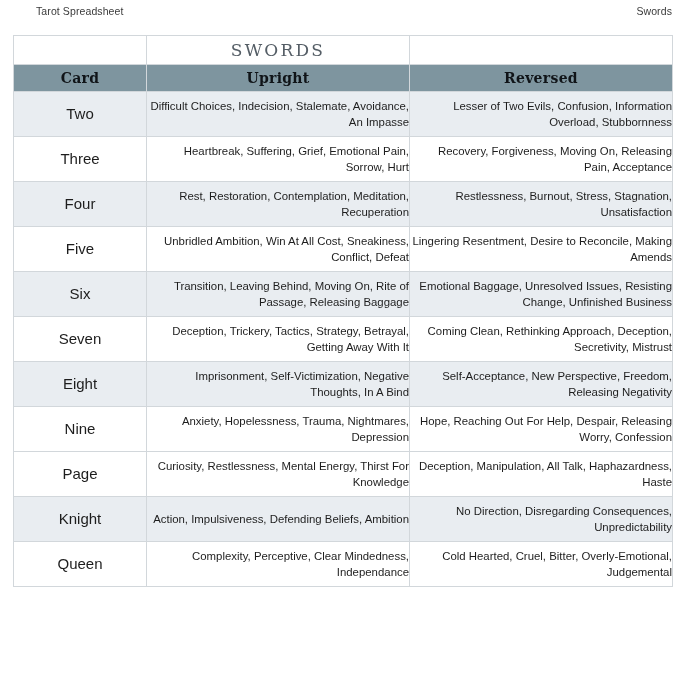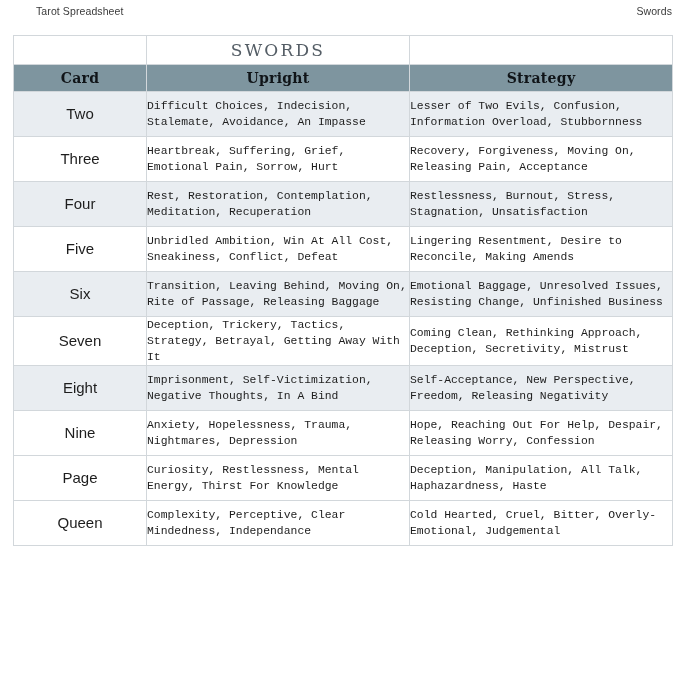--- a/index.html
+++ b/index.html
@@ -114,25 +114,25 @@
 
   .cell-card {
     font-family: "Liberation Sans", sans-serif;
     font-size: 15px;
     font-weight: 400;
     color: #1d1d1d;
     text-align: center;
     line-height: 18px;
   }
   .cell-text {
-    font-family: Liberation Mono, monospace;
+    font-family: Liberation Sans, sans-serif;
     font-size: 11.4px;
     font-weight: 400;
     color: #1d1d1d;
-    text-align: left;
+    text-align: right;
     line-height: 16px;
     padding: 2px 7px;
     box-sizing: border-box;
   }
 </style>
 </head>
 <body>
 
 <div class="page">
 
@@ -150,21 +150,21 @@
       </colgroup>
       <thead>
         <tr class="suit-title-row">
           <td class="suit-blank"></td>
           <td class="suit-title">SWORDS</td>
           <td class="suit-blank"></td>
         </tr>
         <tr class="col-head-row">
           <th class="col-head">Card</th>
           <th class="col-head">Upright</th>
-          <th class="col-head">Strategy</th>
+          <th class="col-head">Reversed</th>
         </tr>
       </thead>
       <tbody id="tarot-body">
           <tr class="body-row row-alt">
             <td class="cell-card">Two</td>
             <td class="cell-text">Difficult Choices, Indecision, Stalemate, Avoidance, An Impasse</td>
             <td class="cell-text">Lesser of Two Evils, Confusion, Information Overload, Stubbornness</td>
           </tr>
           <tr class="body-row row-plain">
             <td class="cell-card">Three</td>
@@ -199,20 +199,25 @@
           <tr class="body-row row-plain">
             <td class="cell-card">Nine</td>
             <td class="cell-text">Anxiety, Hopelessness, Trauma, Nightmares, Depression</td>
             <td class="cell-text">Hope, Reaching Out For Help, Despair, Releasing Worry, Confession</td>
           </tr>
           <tr class="body-row row-plain">
             <td class="cell-card">Page</td>
             <td class="cell-text">Curiosity, Restlessness, Mental Energy, Thirst For Knowledge</td>
             <td class="cell-text">Deception, Manipulation, All Talk, Haphazardness, Haste</td>
           </tr>
+          <tr class="body-row row-alt">
+            <td class="cell-card">Knight</td>
+            <td class="cell-text">Action, Impulsiveness, Defending Beliefs, Ambition</td>
+            <td class="cell-text">No Direction, Disregarding Consequences, Unpredictability</td>
+          </tr>
           <tr class="body-row row-plain">
             <td class="cell-card">Queen</td>
             <td class="cell-text">Complexity, Perceptive, Clear Mindedness, Independance</td>
             <td class="cell-text">Cold Hearted, Cruel, Bitter, Overly-Emotional, Judgemental</td>
           </tr>
         </tbody>
     </table>
   </div>
 
 </div>

